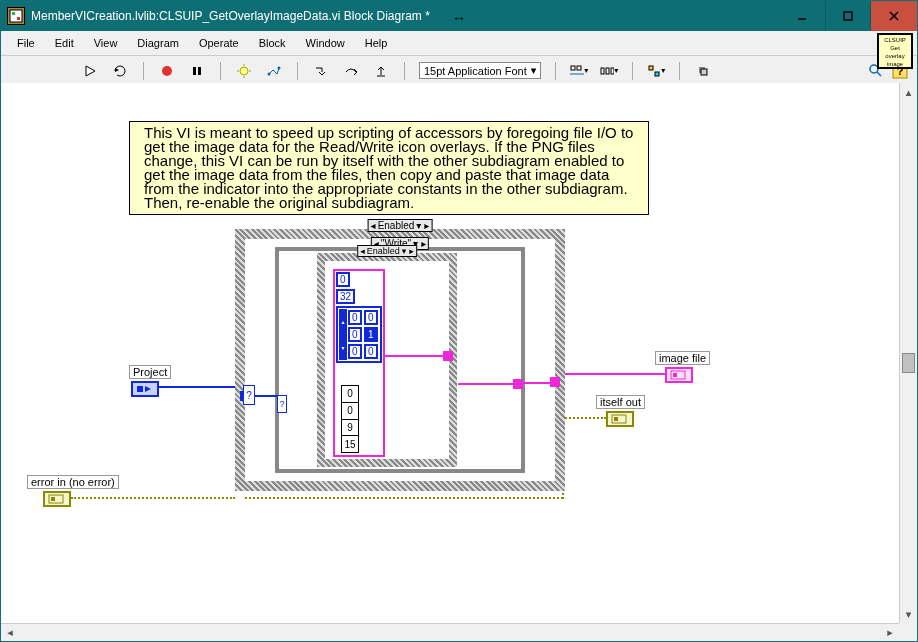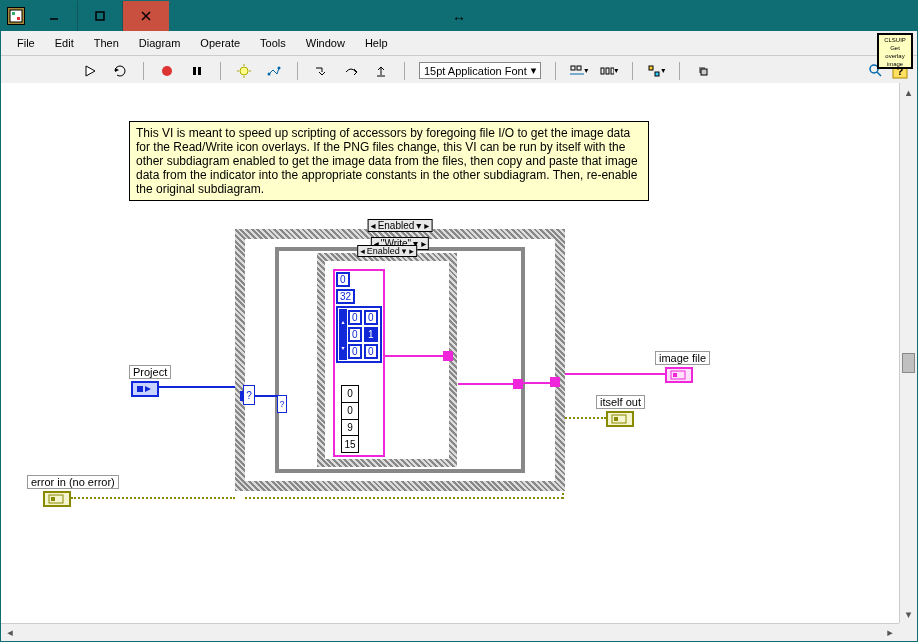--- a/index.html
+++ b/index.html
@@ -26,21 +26,21 @@
   .tb-btn { width: 18px; height: 18px; display: flex; align-items: center; justify-content: center; cursor: pointer; }
   .tb-sep { width: 1px; height: 18px; background: #aaa; margin: 0 2px; }
   .font-select { border: 1px solid #888; background: #fff; padding: 1px 4px; font-size: 11px; display: flex; align-items: center; gap: 4px; cursor: pointer; }
   .tb-right { position: absolute; right: 8px; display: flex; gap: 6px; align-items: center; }
   
   .vi-icon-box { position: absolute; right: 4px; top: 32px; width: 36px; height: 36px; border: 2px solid #000; background: #ffffc0; font-size: 6px; text-align: center; line-height: 8px; padding: 1px; z-index: 5; }
   
   .canvas-wrap { position: absolute; top: 82px; left: 0; right: 0; bottom: 18px; overflow: hidden; }
   .canvas { position: relative; width: 100%; height: 100%; background: #fff; }
   
-  .comment-box { position: absolute; left: 128px; top: 38px; width: 520px; background: #ffffcc; border: 1px solid #000; padding: 4px 6px; font-size: 12px; line-height: 14px; }
+  .comment-box { position: absolute; left: 128px; top: 38px; width: 520px; background: #ffffcc; border: 1px solid #000; padding: 4px 14px; font-size: 15px; line-height: 14px; }
   
   .scrollbar-v { position: absolute; right: 0; top: 82px; bottom: 18px; width: 18px; background: #f0f0f0; border-left: 1px solid #ccc; }
   .scrollbar-v .thumb { position: absolute; left: 2px; right: 2px; top: 270px; height: 20px; background: #c0c0c0; border: 1px solid #888; }
   .scrollbar-v .arrow-up { position: absolute; top: 0; left: 0; right: 0; height: 18px; display:flex; align-items:center; justify-content:center; color:#555; }
   .scrollbar-v .arrow-dn { position: absolute; bottom: 0; left: 0; right: 0; height: 18px; display:flex; align-items:center; justify-content:center; color:#555; }
   .scrollbar-h { position: absolute; left: 0; right: 18px; bottom: 0; height: 18px; background: #f0f0f0; border-top: 1px solid #ccc; }
   .scrollbar-h .arrow-l { position: absolute; left: 0; top: 0; bottom: 0; width: 18px; display:flex; align-items:center; justify-content:center; color:#555;}
   .scrollbar-h .arrow-r { position: absolute; right: 0; top: 0; bottom: 0; width: 18px; display:flex; align-items:center; justify-content:center; color:#555;}
   .scroll-corner { position: absolute; right: 0; bottom: 0; width: 18px; height: 18px; background: #f0f0f0; }
   
@@ -96,20 +96,21 @@
 <div class="window">
 
   <div class="titlebar">
     <div class="titlebar-icon">
       <svg viewBox="0 0 14 14">
           <rect x="1" y="1" width="12" height="12" fill="#fff" stroke="#000"></rect>
           <rect x="3" y="3" width="3" height="3" fill="#3a6"></rect>
           <rect x="8" y="8" width="3" height="3" fill="#d33"></rect>
         </svg>
     </div>
+    <div class="titlebar-text">MemberVICreation.lvlib:CLSUIP_GetOverlayImageData.vi Block Diagram *</div>
     <div class="titlebar-bidi">↔</div>
     <div class="win-btns">
       <div class="win-btn min">
           <svg width="12" height="12">
             <line x1="2" y1="9" x2="10" y2="9" stroke="#000" stroke-width="1.5"></line>
           </svg>
         </div>
       <div class="win-btn max">
           <svg width="12" height="12">
             <rect x="2" y="2" width="8" height="8" fill="none" stroke="#000" stroke-width="1.5"></rect>
@@ -120,24 +121,24 @@
             <line x1="2" y1="2" x2="10" y2="10" stroke="#000" stroke-width="1.5"></line>
             <line x1="10" y1="2" x2="2" y2="10" stroke="#000" stroke-width="1.5"></line>
           </svg>
         </div>
     </div>
   </div>
 
   <div class="menubar">
     <div class="menu-item">File</div>
     <div class="menu-item">Edit</div>
-    <div class="menu-item">Then</div>
+    <div class="menu-item">View</div>
     <div class="menu-item">Diagram</div>
     <div class="menu-item">Operate</div>
-    <div class="menu-item">Tools</div>
+    <div class="menu-item">Block</div>
     <div class="menu-item">Window</div>
     <div class="menu-item">Help</div>
   </div>
 
   <div class="toolbar">
     <div class="toolbar-spacer"></div>
     <div class="tb-btn">
         <svg width="14" height="14">
           <path d="M3 2 L12 7 L3 12 Z" fill="#fff" stroke="#000"></path>
         </svg>

